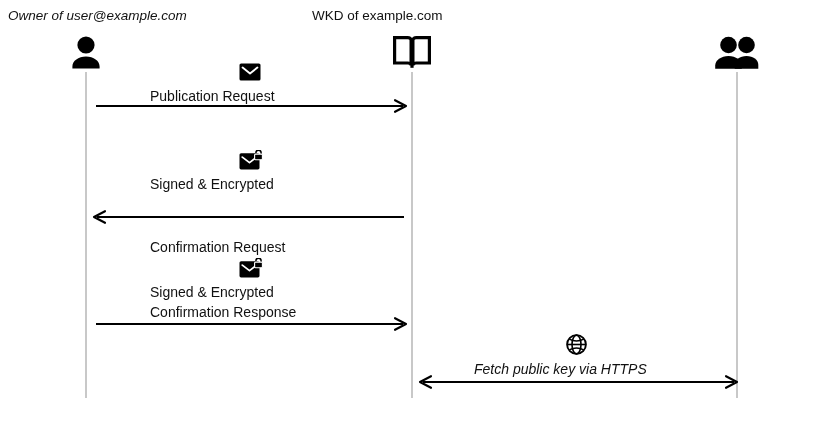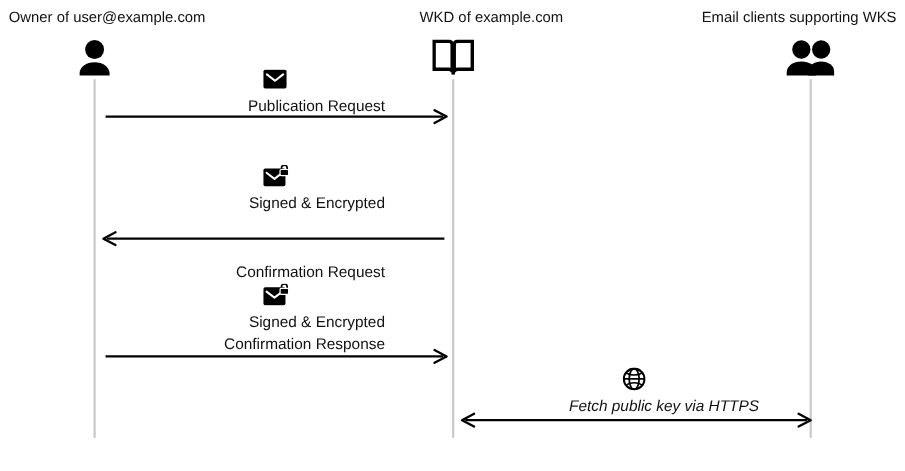--- a/index.html
+++ b/index.html
@@ -24,21 +24,21 @@
     width: 823px;
     height: 428px;
   }
   
   .actor-label {
     position: absolute;
     font-size: 13.5px;
     line-height: 16px;
     color: #111111;
     white-space: nowrap;
-    text-align: right;
+    text-align: left;
   }
   
   .lifeline {
     position: absolute;
     width: 2px;
     background: #c8c8c8;
   }
   
   .actor-icon {
     position: absolute;
@@ -51,38 +51,37 @@
   .msg-icon {
     position: absolute;
     display: block;
   }
   .msg-text {
     position: absolute;
     font-size: 14px;
     line-height: 20px;
     color: #111111;
     white-space: nowrap;
-    text-align: right;
+    text-align: left;
   }
   .arrow-svg {
     position: absolute;
     display: block;
     overflow: visible;
   }
 </style>
 </head>
 <body>
 
 <div id="diagram-root">
 
-  <div class="actor-label" style="left:8px; top:8px; width:171px; text-align:left;">Owner of user@example.com</div>
+  <div class="actor-label" style="left:8px; top:8px; width:171px; text-align:left;font-style:italic;">Owner of user@example.com</div>
 
   <div class="actor-label" style="left:312px; top:8px; width:200px;">WKD of example.com</div>
 
-  <div class="actor-label" style="left:627px; top:8px; width:188px; text-align:right;">Email clients supporting WKS</div>
 
   <div class="lifeline" style="left:85px; top:72px; height:326px;"></div>
   <div class="lifeline" style="left:411px; top:72px; height:326px;"></div>
   <div class="lifeline" style="left:736px; top:72px; height:326px;"></div>
 
   <svg class="actor-icon" style="left:66px; top:36px;" width="40" height="34" viewBox="0 0 40 34" aria-hidden="true">
     <circle cx="20" cy="9" r="8.6" fill="#000000"></circle>
     <path d="M20 20.5c-7.6 0-13.6 4.4-13.6 9.9V32.6h27.2V30.4c0-5.5-6-9.9-13.6-9.9z" fill="#000000"></path>
   </svg>
 

